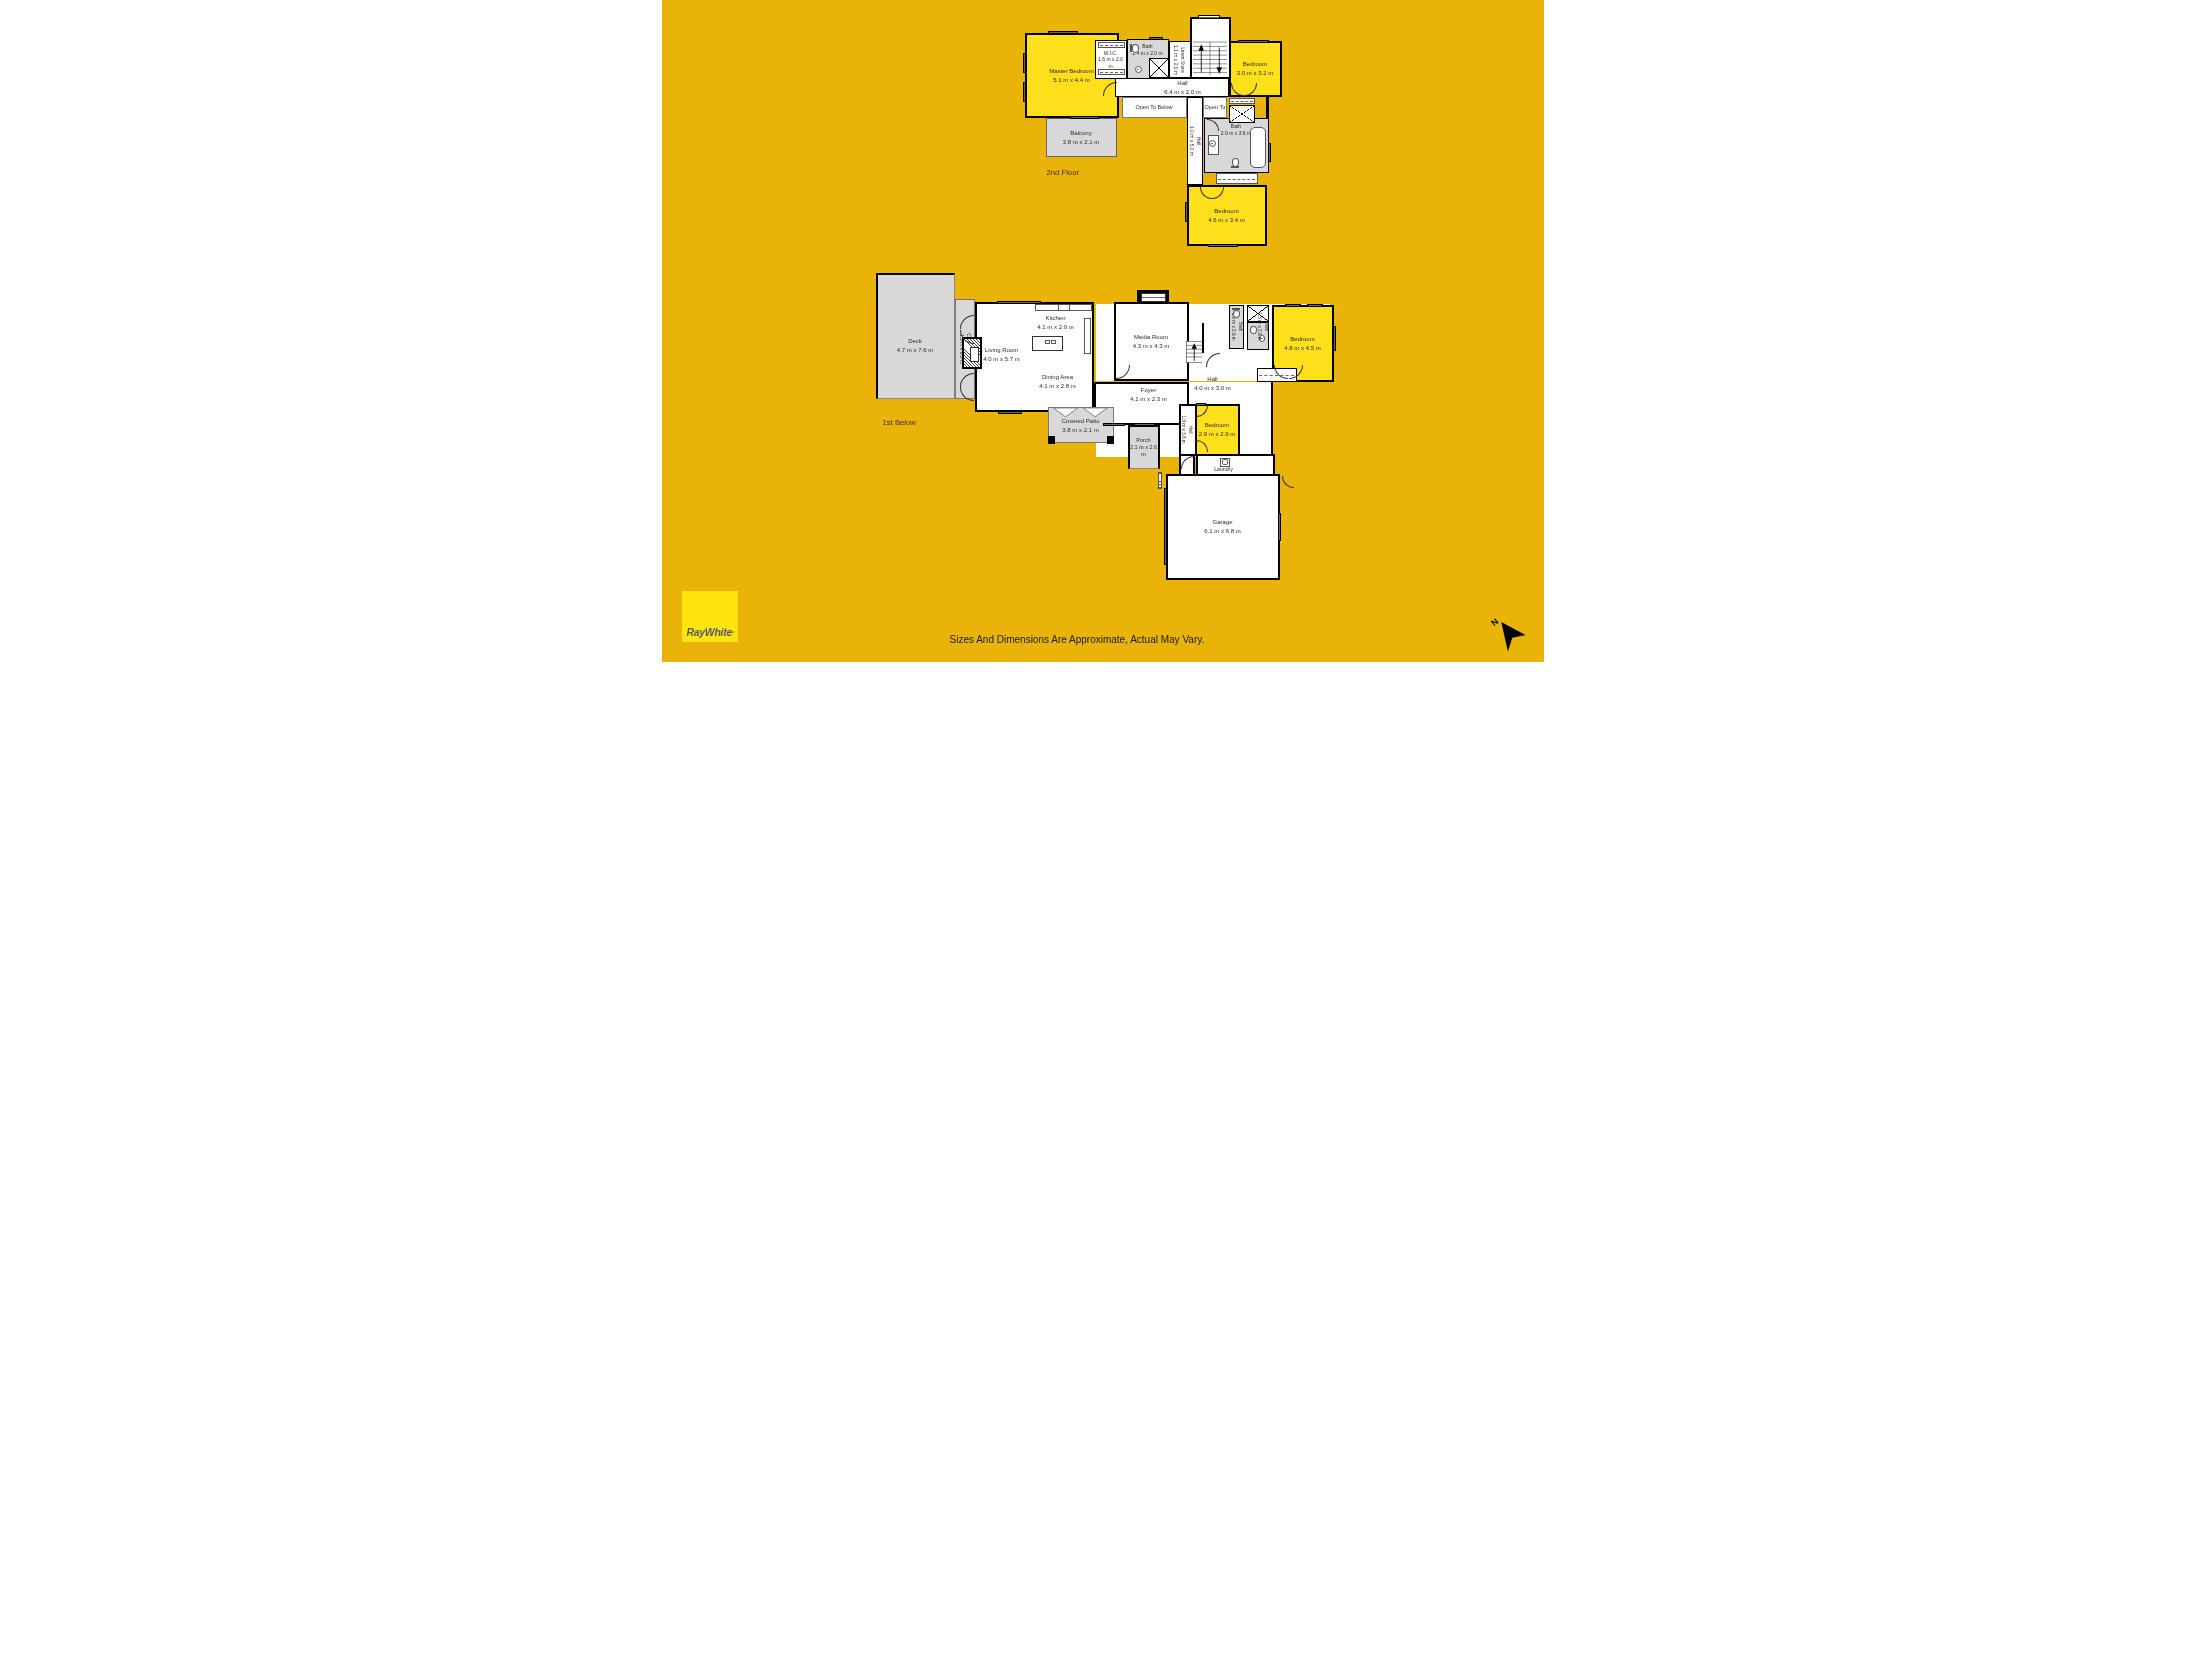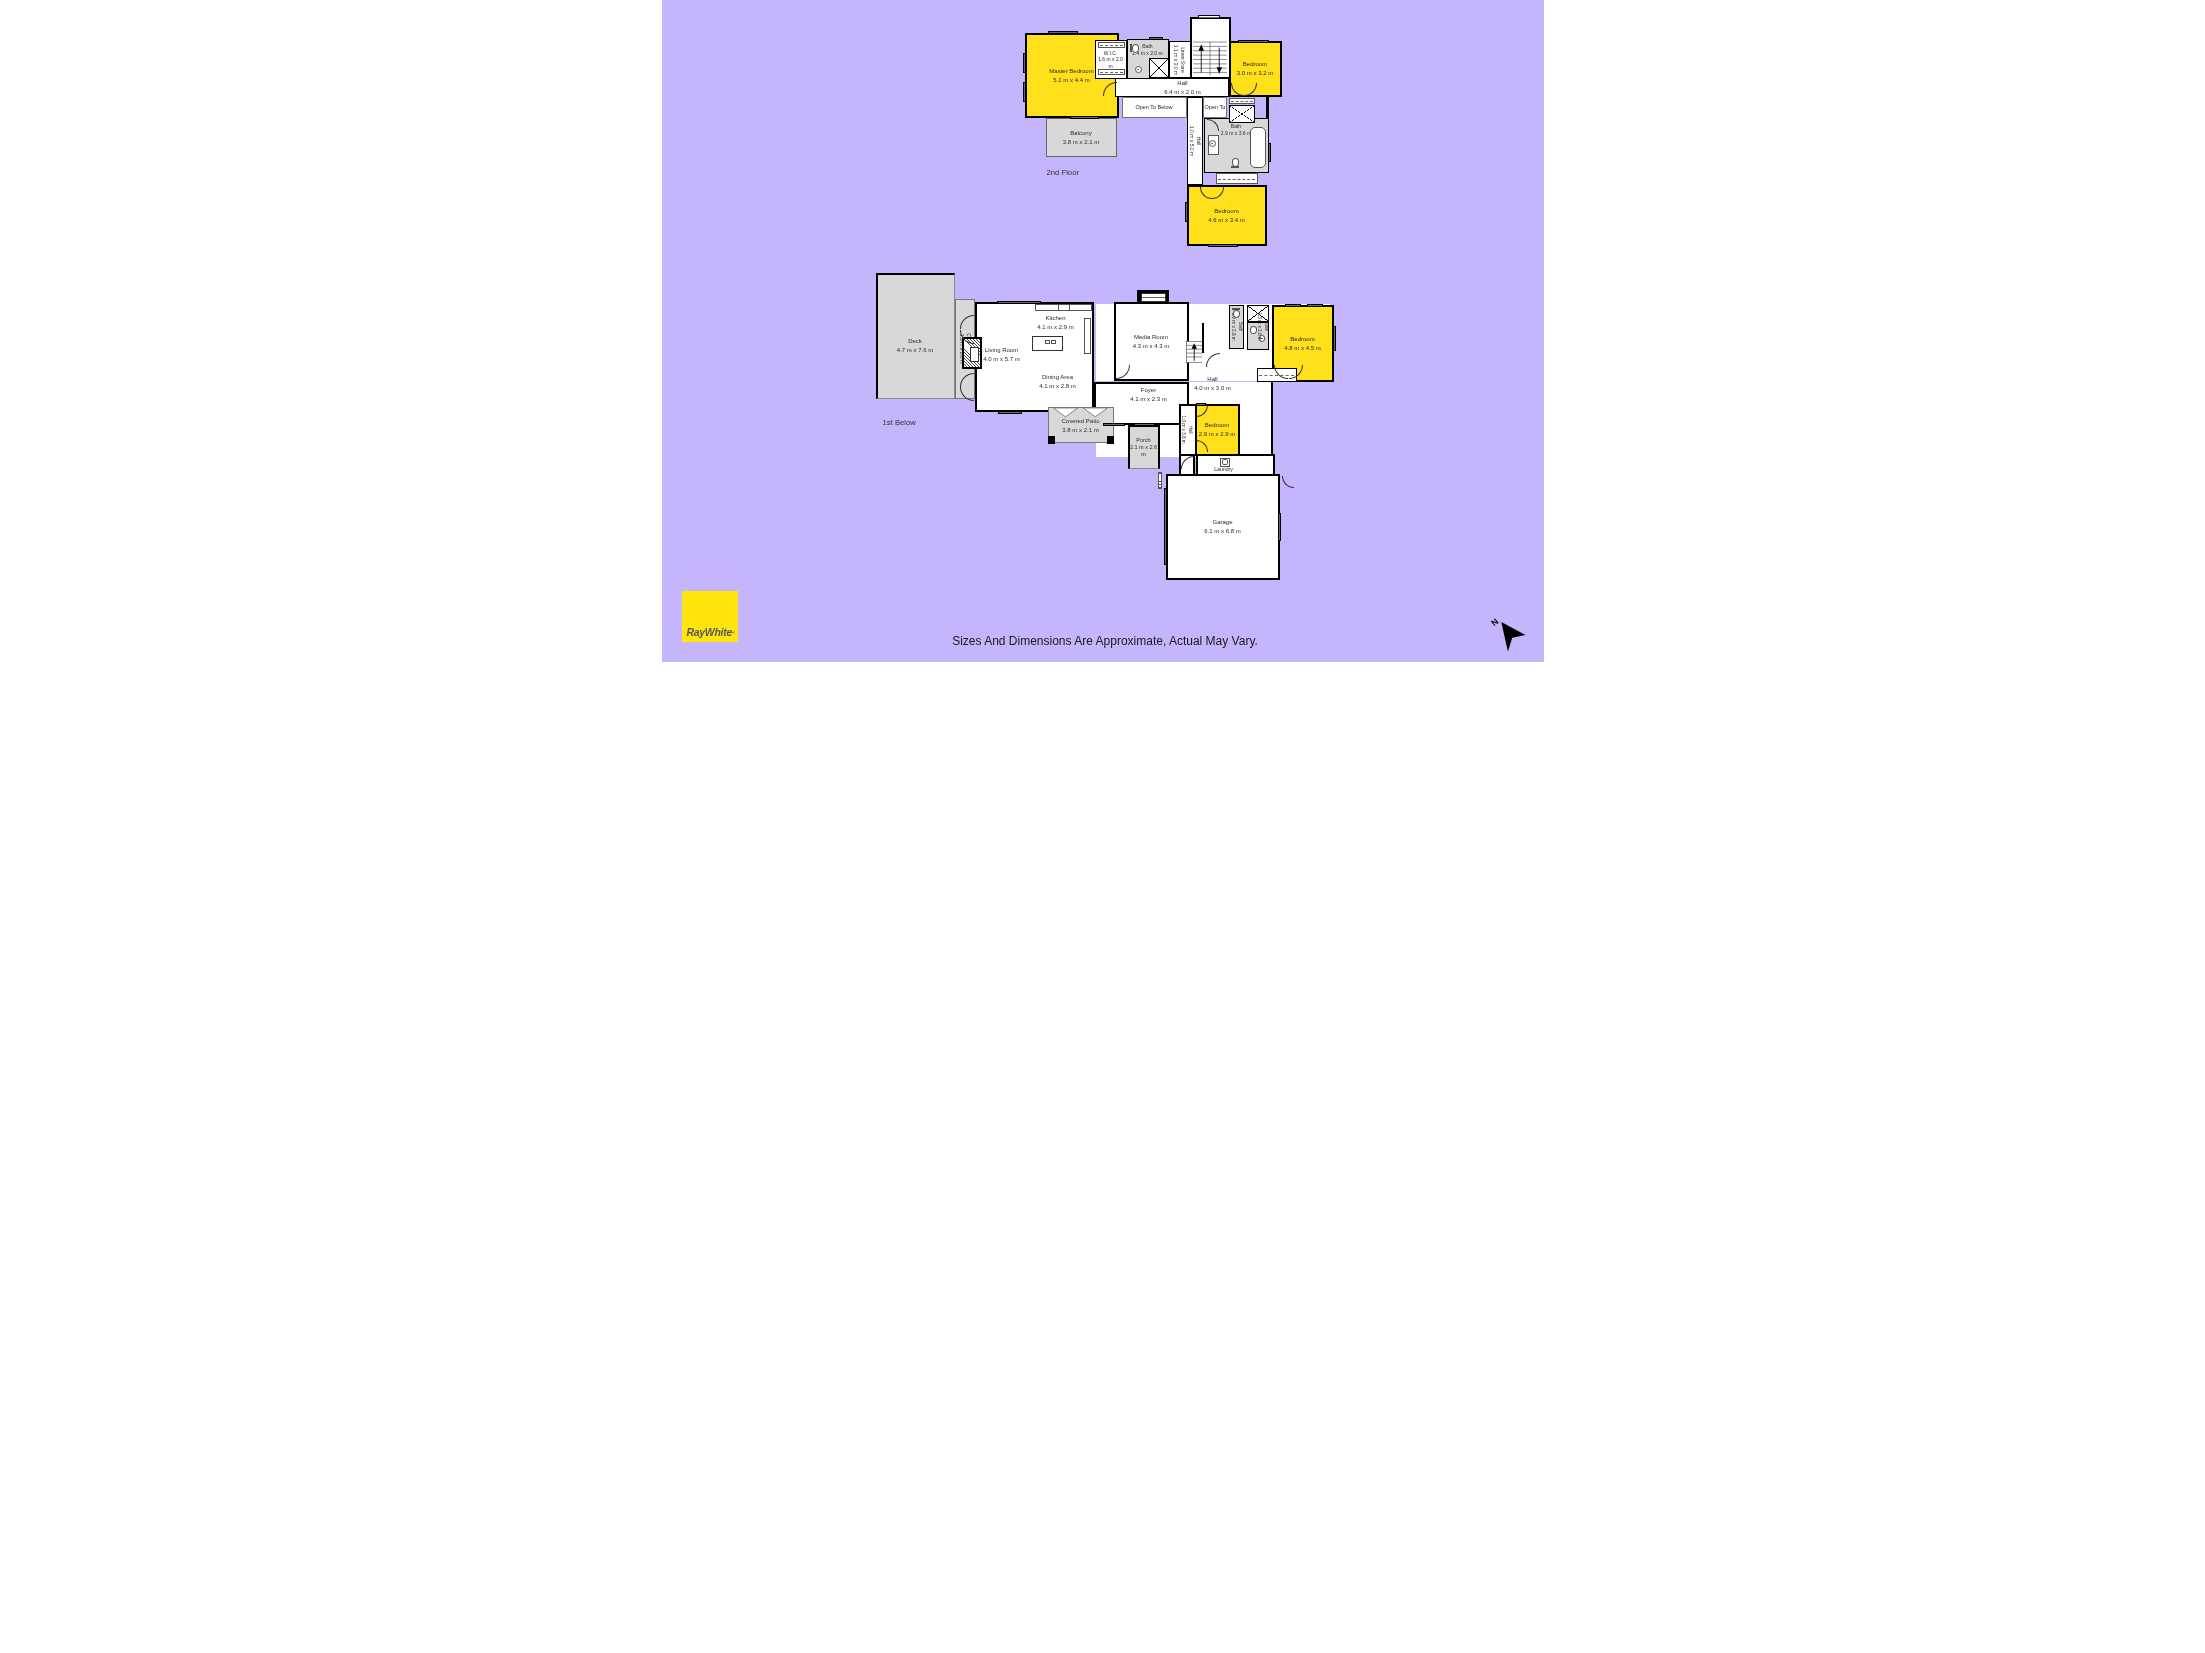--- a/index.html
+++ b/index.html
@@ -1,20 +1,20 @@
 <!DOCTYPE html>
 <html style="--yellow: #FFE01A; --gray: #D8D8D8; --wall: #000000; --logoYellow: #FFE40E; --logoText: #58595B;font-size:8.8px"><head>
 <meta charset="utf-8">
 <style>
   :root{
     --yellow:#FFE01A; --gray:#D8D8D8; --wall:#000000;
     --logoYellow:#FFE40E; --logoText:#58595B;
   }
   html,body{margin:0;padding:0;background:#fff;}
-  .stage{position:relative;width:882px;height:662px;margin:0 auto;background:#c4b5fd;
+  .stage{position:relative;width:882px;height:662px;margin:0 auto;background:#eab308;
          font-family:"Liberation Sans",sans-serif;color:#2b2b2b;overflow:hidden;}
   .room{position:absolute;box-sizing:border-box;}
   .b4{border:2.2px solid var(--wall);} .b3{border:1.7px solid var(--wall);}
   .yellow{background:var(--yellow);} .gray{background:var(--gray);} .white{background:#fff;}
   .thin{border:0.8px solid #666;} .thin2{border:0.6px solid #777;}
   .lbl{position:absolute;display:flex;flex-direction:column;align-items:center;justify-content:center;
        text-align:center;font-size:6px;line-height:1.45;pointer-events:none;}
   .fill{inset:0;} .sm{font-size:5px;line-height:1.3;}
   .vwrap{position:absolute;display:flex;align-items:center;justify-content:center;pointer-events:none;}
   .vrot{transform:rotate(90deg);white-space:nowrap;text-align:center;font-size:5px;line-height:1.4;}
@@ -39,21 +39,21 @@
   .arc.tl{border-radius:100% 0 0 0;border-right:none;border-bottom:none;}
   .arc.tr{border-radius:0 100% 0 0;border-left:none;border-bottom:none;}
   .arc.bl{border-radius:0 0 0 100%;border-right:none;border-top:none;}
   .arc.br{border-radius:0 0 100% 0;border-left:none;border-top:none;}
   .floorlbl{position:absolute;font-size:7.7px;color:#333;}
   .clip{overflow:hidden;white-space:nowrap;justify-content:center;align-items:flex-start;padding-left:1.1px;flex-direction:column;}
   .logo{position:absolute;left:20px;top:591px;width:56px;height:51px;background:var(--logoYellow);}
   .logo .brand{position:absolute;left:5px;bottom:3.9px;font-style:italic;font-weight:800;font-size:10.5px;
                letter-spacing:-0.3px;color:var(--logoText);}
   .logo .reg{font-size:3.9px;font-style:normal;vertical-align:2.2px;}
-  .disclaimer{position:absolute;left:276px;top:634px;width:335px;text-align:center;font-size:12px;color:#1a1a1a;}
+  .disclaimer{position:absolute;left:288px;top:634px;width:335px;text-align:left;font-size:10px;color:#1a1a1a;}
   svg{display:block;}
 </style>
 </head>
 <body>
 
 <div class="stage">
 
   <div class="room yellow b4" style="left:363px;top:33px;width:94px;height:85px;">
     <div class="lbl fill">
       <span>Master Bedroom</span>

